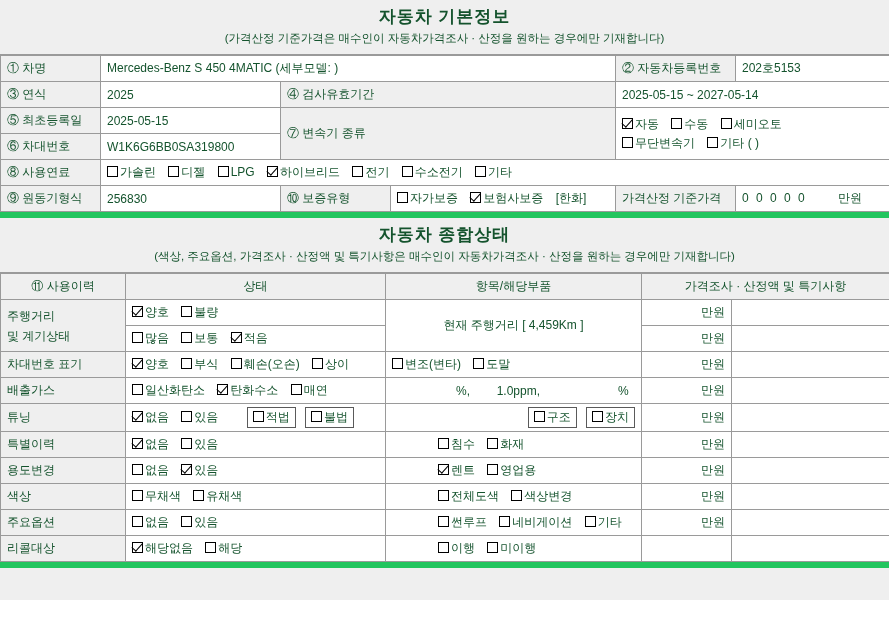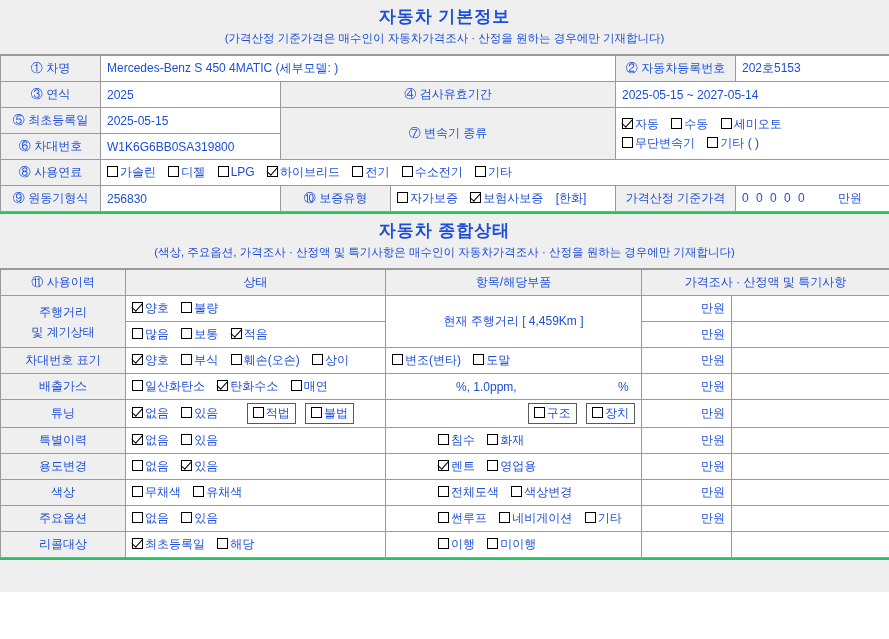--- a/index.html
+++ b/index.html
@@ -7,26 +7,26 @@
     margin: 0; padding: 0;
     background: #ffffff;
     font-family: "Liberation Sans", sans-serif;
   }
   .page {
     width: 889px;
     height: 639px;
     position: relative;
     overflow: hidden;
     background: #ffffff;
-    color: #1d4ed8;
+    color: #14532d;
   }
   
   .section-head {
     background: #efefef;
-    border-top: 2px solid #22c55e;
+    border-top: 6px solid #22c55e;
     border-bottom: 1px solid #9a9a9a;
     text-align: center;
     padding: 6px 0 7px 0;
   }
   .section-head.first { border-top: none; }
   .section-title {
     font-size: 17px;
     font-weight: bold;
     letter-spacing: 1px;
     line-height: 22px;
@@ -47,21 +47,20 @@
     font-size: 12px;
     padding: 3px 6px;
     vertical-align: middle;
     height: 26px;
   }
   td.lbl {
     background: #efefef;
     font-size: 12px;
     padding-left: 6px;
     white-space: nowrap;
-    text-align: center;
   }
   td.val { background: #fff; }
   
   .cb {
     display: inline-block;
     width: 11px; height: 11px;
     border: 1px solid #000;
     background: #fff;
     position: relative;
     vertical-align: -1px;
@@ -250,21 +249,21 @@
       <tr>
         <td class="lbl">배출가스</td>
         <td class="val">
           <span class="opt"><span class="cb"></span><span>일산화탄소</span></span>
           <span class="opt"><span class="cb on"></span><span>탄화수소</span></span>
           <span class="opt"><span class="cb"></span><span>매연</span></span>
         </td>
         <td class="val">
           <span class="gas-fields">
             <span style="display:inline-block;width:74px;text-align:right;">%,</span>
-            <span style="display:inline-block;width:90px;text-align:left;">1.0ppm,</span>
+            <span style="display:inline-block;width:90px;text-align:center;">1.0ppm,</span>
             <span style="display:inline-block;width:62px;text-align:right;">%</span>
           </span>
         </td>
         <td class="val right-amt">만원</td>
         <td class="val"></td>
       </tr>
 
       <tr>
         <td class="lbl">튜닝</td>
         <td class="val">
@@ -334,21 +333,21 @@
           <span class="opt"><span class="cb"></span><span>네비게이션</span></span>
           <span class="opt"><span class="cb"></span><span>기타</span></span>
         </td>
         <td class="val right-amt">만원</td>
         <td class="val"></td>
       </tr>
 
       <tr>
         <td class="lbl">리콜대상</td>
         <td class="val">
-          <span class="opt"><span class="cb on"></span><span>최초등록일</span></span>
+          <span class="opt"><span class="cb on"></span><span>해당없음</span></span>
           <span class="opt"><span class="cb"></span><span>해당</span></span>
         </td>
         <td class="val" style="padding-left:52px;">
           <span class="opt"><span class="cb"></span><span>이행</span></span>
           <span class="opt"><span class="cb"></span><span>미이행</span></span>
         </td>
         <td class="val right-amt"></td>
         <td class="val"></td>
       </tr>
     </tbody>

